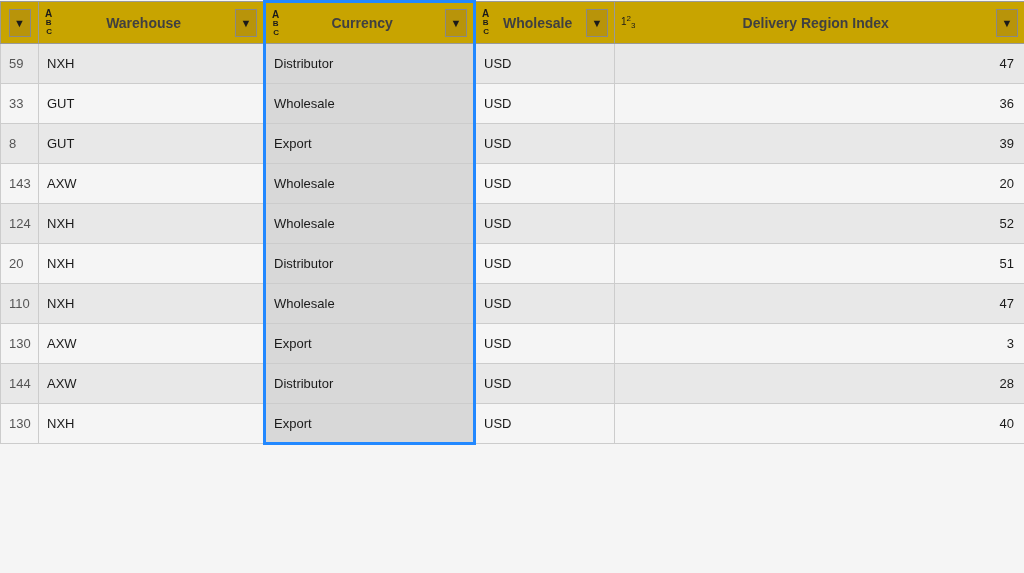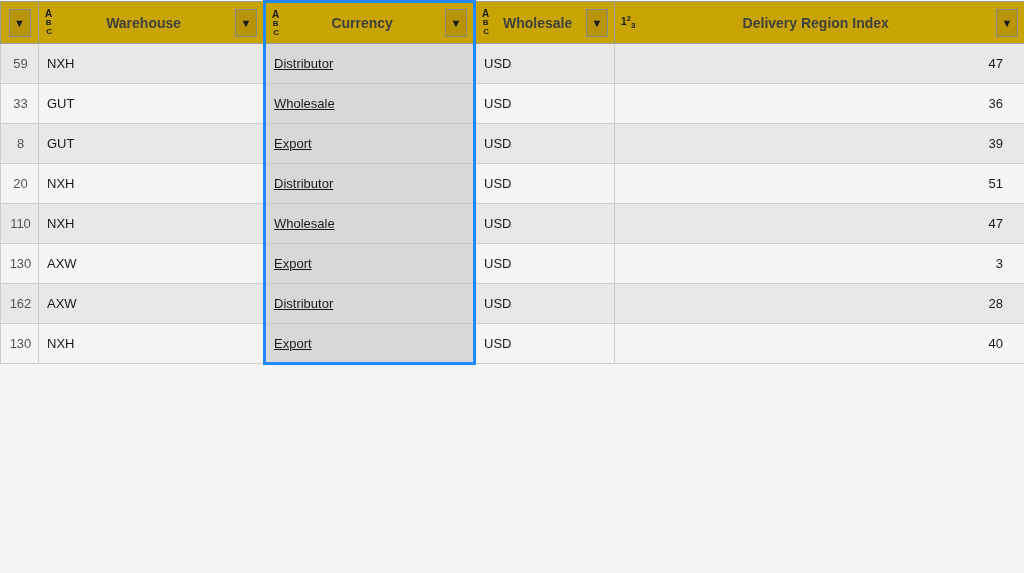--- a/index.html
+++ b/index.html
@@ -100,43 +100,42 @@
     tbody td {
       border: 1px solid #ccc;
       padding: 0 8px;
       height: 40px;
       vertical-align: middle;
       color: #1a1a1a;
       font-size: 13px;
     }
 
     td.index-col {
-      text-align: center;
+      text-align: left;
       color: #555;
       font-size: 13px;
       padding-right: 6px;
     }
 
     td.delivery-col {
       text-align: right;
-      padding-right: 21px;
+      padding-right: 10px;
     }
 
     
     th.channel-header {
       border-left: 3px solid #2288ff !important;
       border-right: 3px solid #2288ff !important;
       border-top: 3px solid #2288ff !important;
     }
 
     td.channel-col {
       border-left: 3px solid #2288ff !important;
       border-right: 3px solid #2288ff !important;
       background: #d8d8d8 !important;
-      text-decoration: underline;
     }
 
     tbody tr:last-child td.channel-col {
       border-bottom: 3px solid #2288ff !important;
     }
 
     .num-icon {
       font-size: 11px;
       color: #1a1a1a;
       font-weight: bold;
@@ -177,21 +176,21 @@
         </th>
         <th>
           <div class="header-cell">
             <span class="abc-icon" style="font-size:10px; font-weight:bold; line-height:1.1;">A<sup style="font-size:8px;">B</sup><sub style="font-size:8px; margin-left:1px;">C</sub></span>
             <span class="col-label">Wholesale</span>
             <div class="dropdown-btn">▼</div>
           </div>
         </th>
         <th class="delivery-header">
           <div class="header-cell">
-            <span class="num-icon" style="font-size:10px; font-weight:bold;">1<sup style="font-size:8px;">2</sup><sub style="font-size:8px;">3</sub></span>
+            <span class="num-icon" style="font-size:10px; font-weight:normal;">1<sup style="font-size:8px;">2</sup><sub style="font-size:8px;">3</sub></span>
             <span class="col-label">Delivery Region Index</span>
             <div class="dropdown-btn">▼</div>
           </div>
         </th>
       </tr>
     </thead>
     <tbody id="table-body">
     <tr>
           <td class="index-col">59</td>
           <td>NXH</td>
@@ -207,20 +206,34 @@
           <td class="delivery-col">36</td>
         </tr>
         <tr>
           <td class="index-col">8</td>
           <td>GUT</td>
           <td class="channel-col">Export</td>
           <td>USD</td>
           <td class="delivery-col">39</td>
         </tr>
         <tr>
+          <td class="index-col">143</td>
+          <td>AXW</td>
+          <td class="channel-col">Wholesale</td>
+          <td>USD</td>
+          <td class="delivery-col">20</td>
+        </tr>
+        <tr>
+          <td class="index-col">124</td>
+          <td>NXH</td>
+          <td class="channel-col">Wholesale</td>
+          <td>USD</td>
+          <td class="delivery-col">52</td>
+        </tr>
+        <tr>
           <td class="index-col">20</td>
           <td>NXH</td>
           <td class="channel-col">Distributor</td>
           <td>USD</td>
           <td class="delivery-col">51</td>
         </tr>
         <tr>
           <td class="index-col">110</td>
           <td>NXH</td>
           <td class="channel-col">Wholesale</td>
@@ -228,21 +241,21 @@
           <td class="delivery-col">47</td>
         </tr>
         <tr>
           <td class="index-col">130</td>
           <td>AXW</td>
           <td class="channel-col">Export</td>
           <td>USD</td>
           <td class="delivery-col">3</td>
         </tr>
         <tr>
-          <td class="index-col">162</td>
+          <td class="index-col">144</td>
           <td>AXW</td>
           <td class="channel-col">Distributor</td>
           <td>USD</td>
           <td class="delivery-col">28</td>
         </tr>
         <tr>
           <td class="index-col">130</td>
           <td>NXH</td>
           <td class="channel-col">Export</td>
           <td>USD</td>

